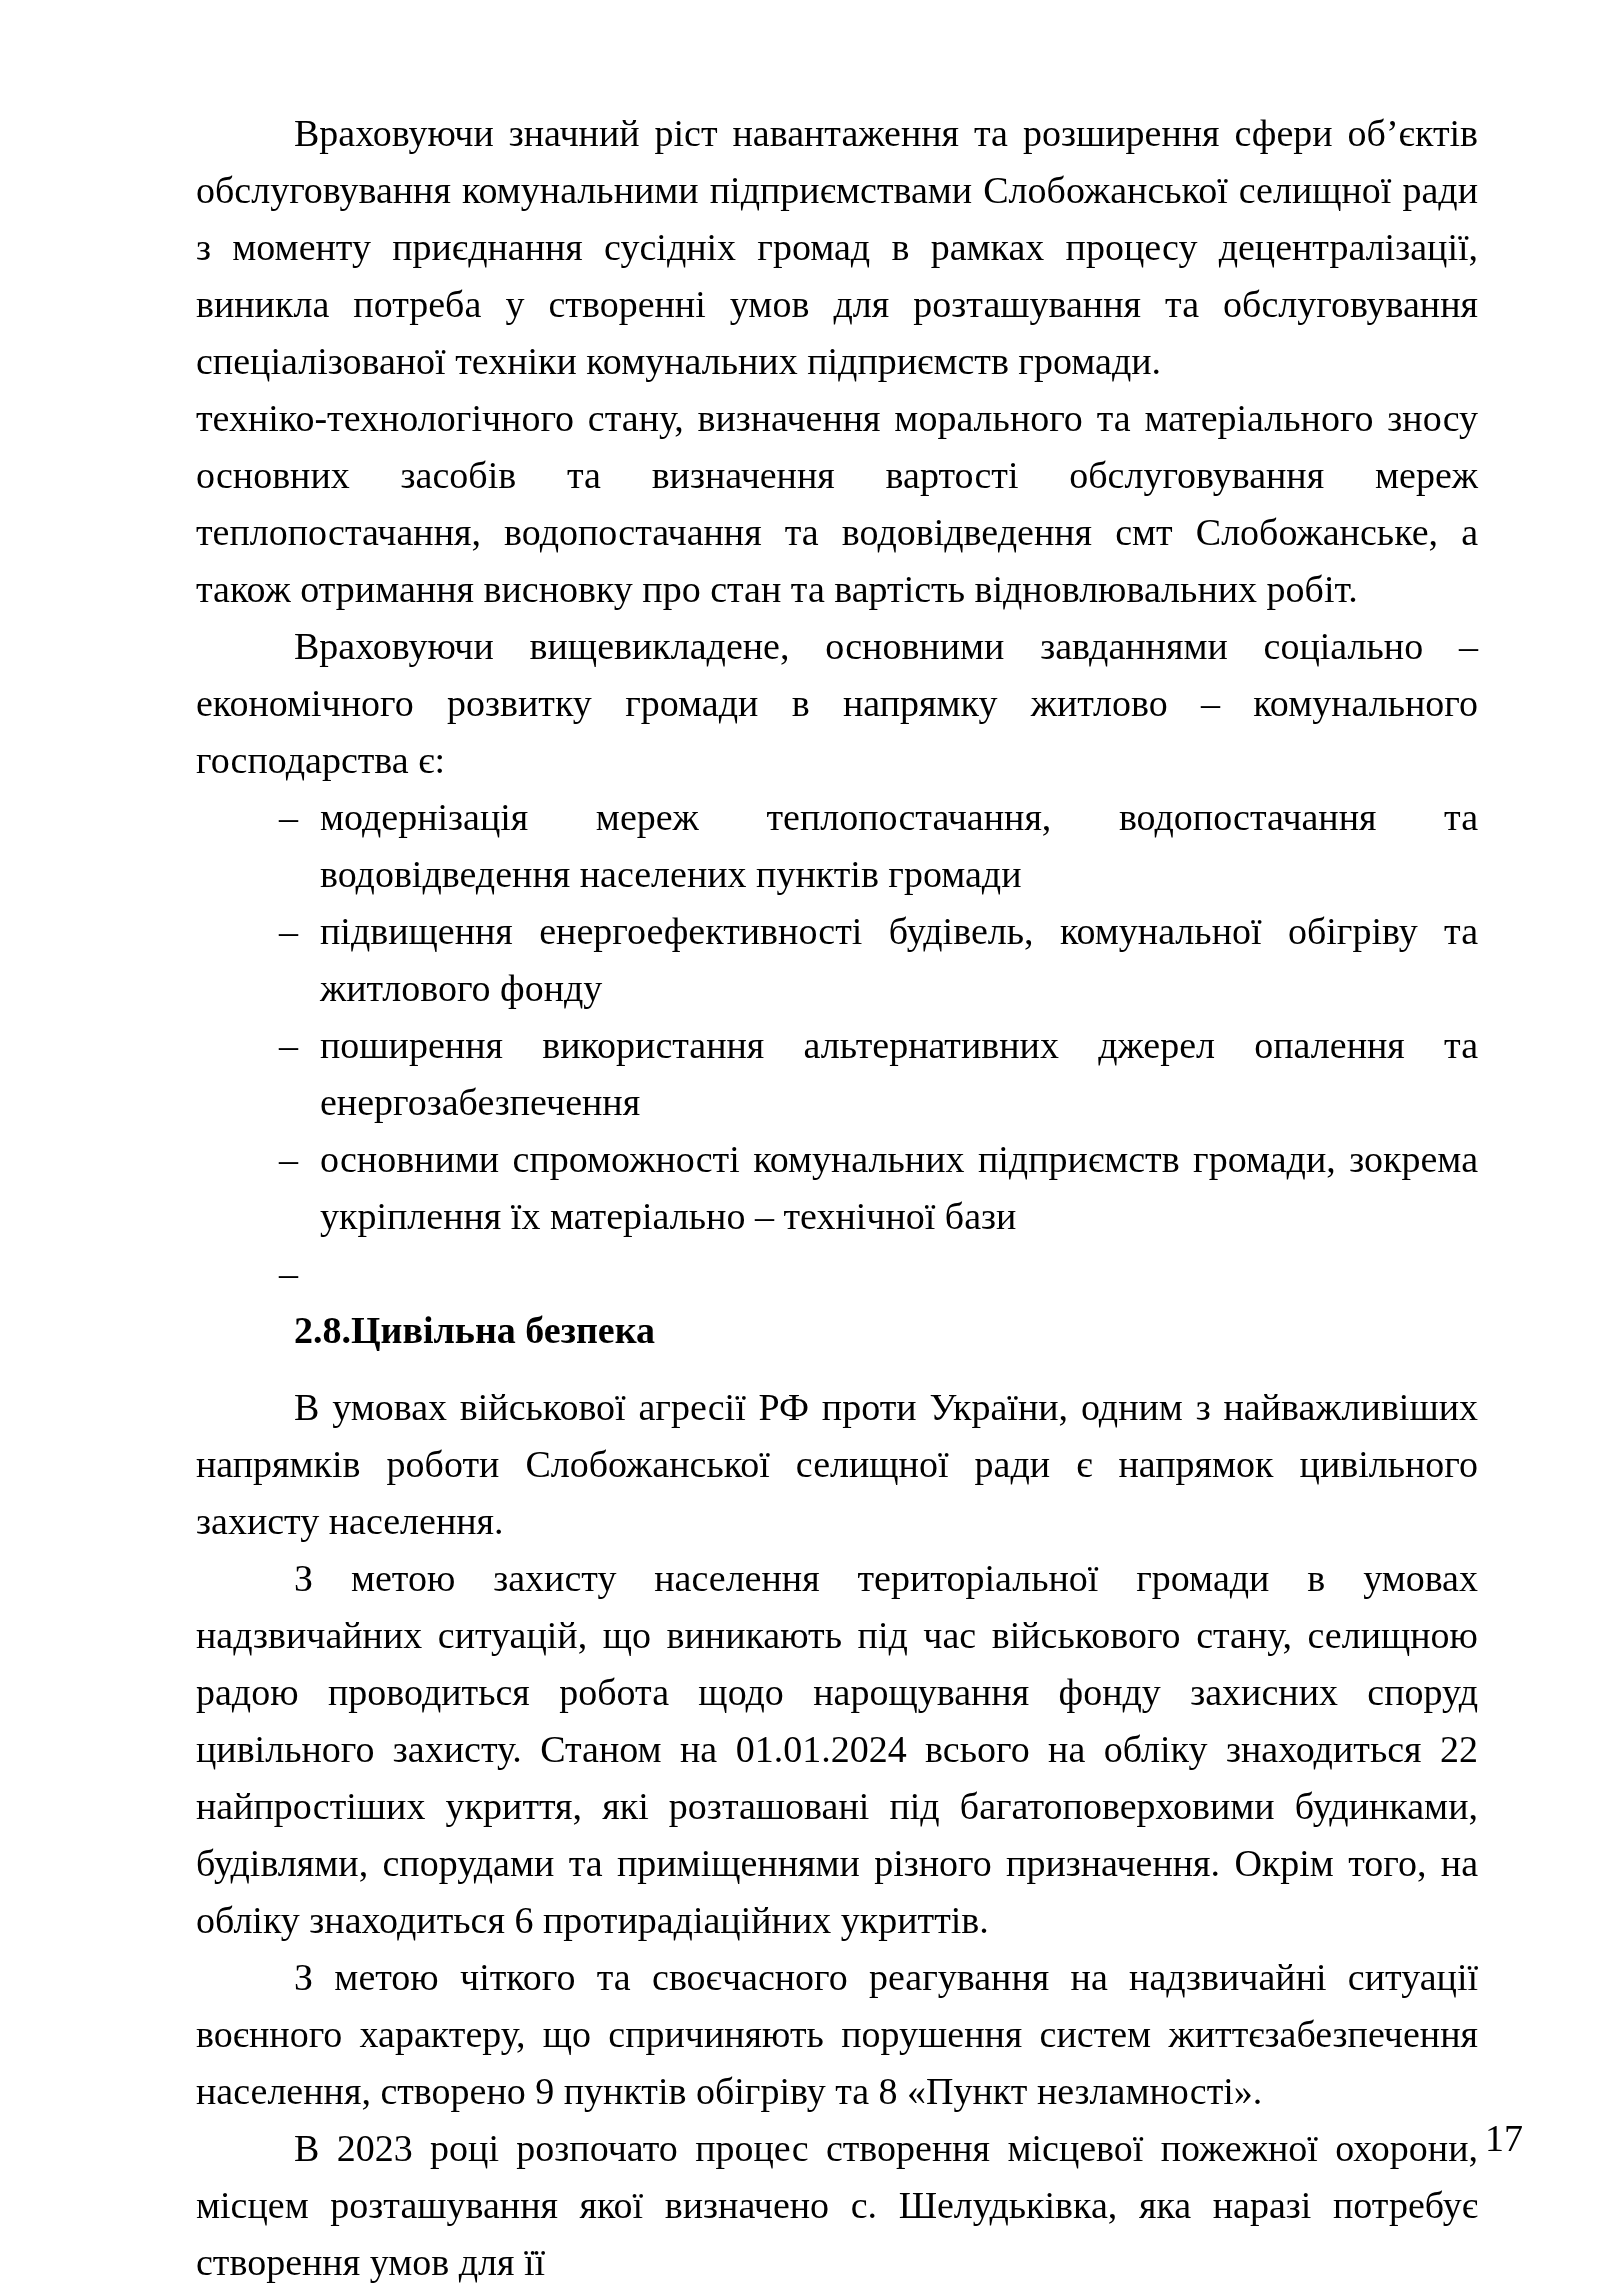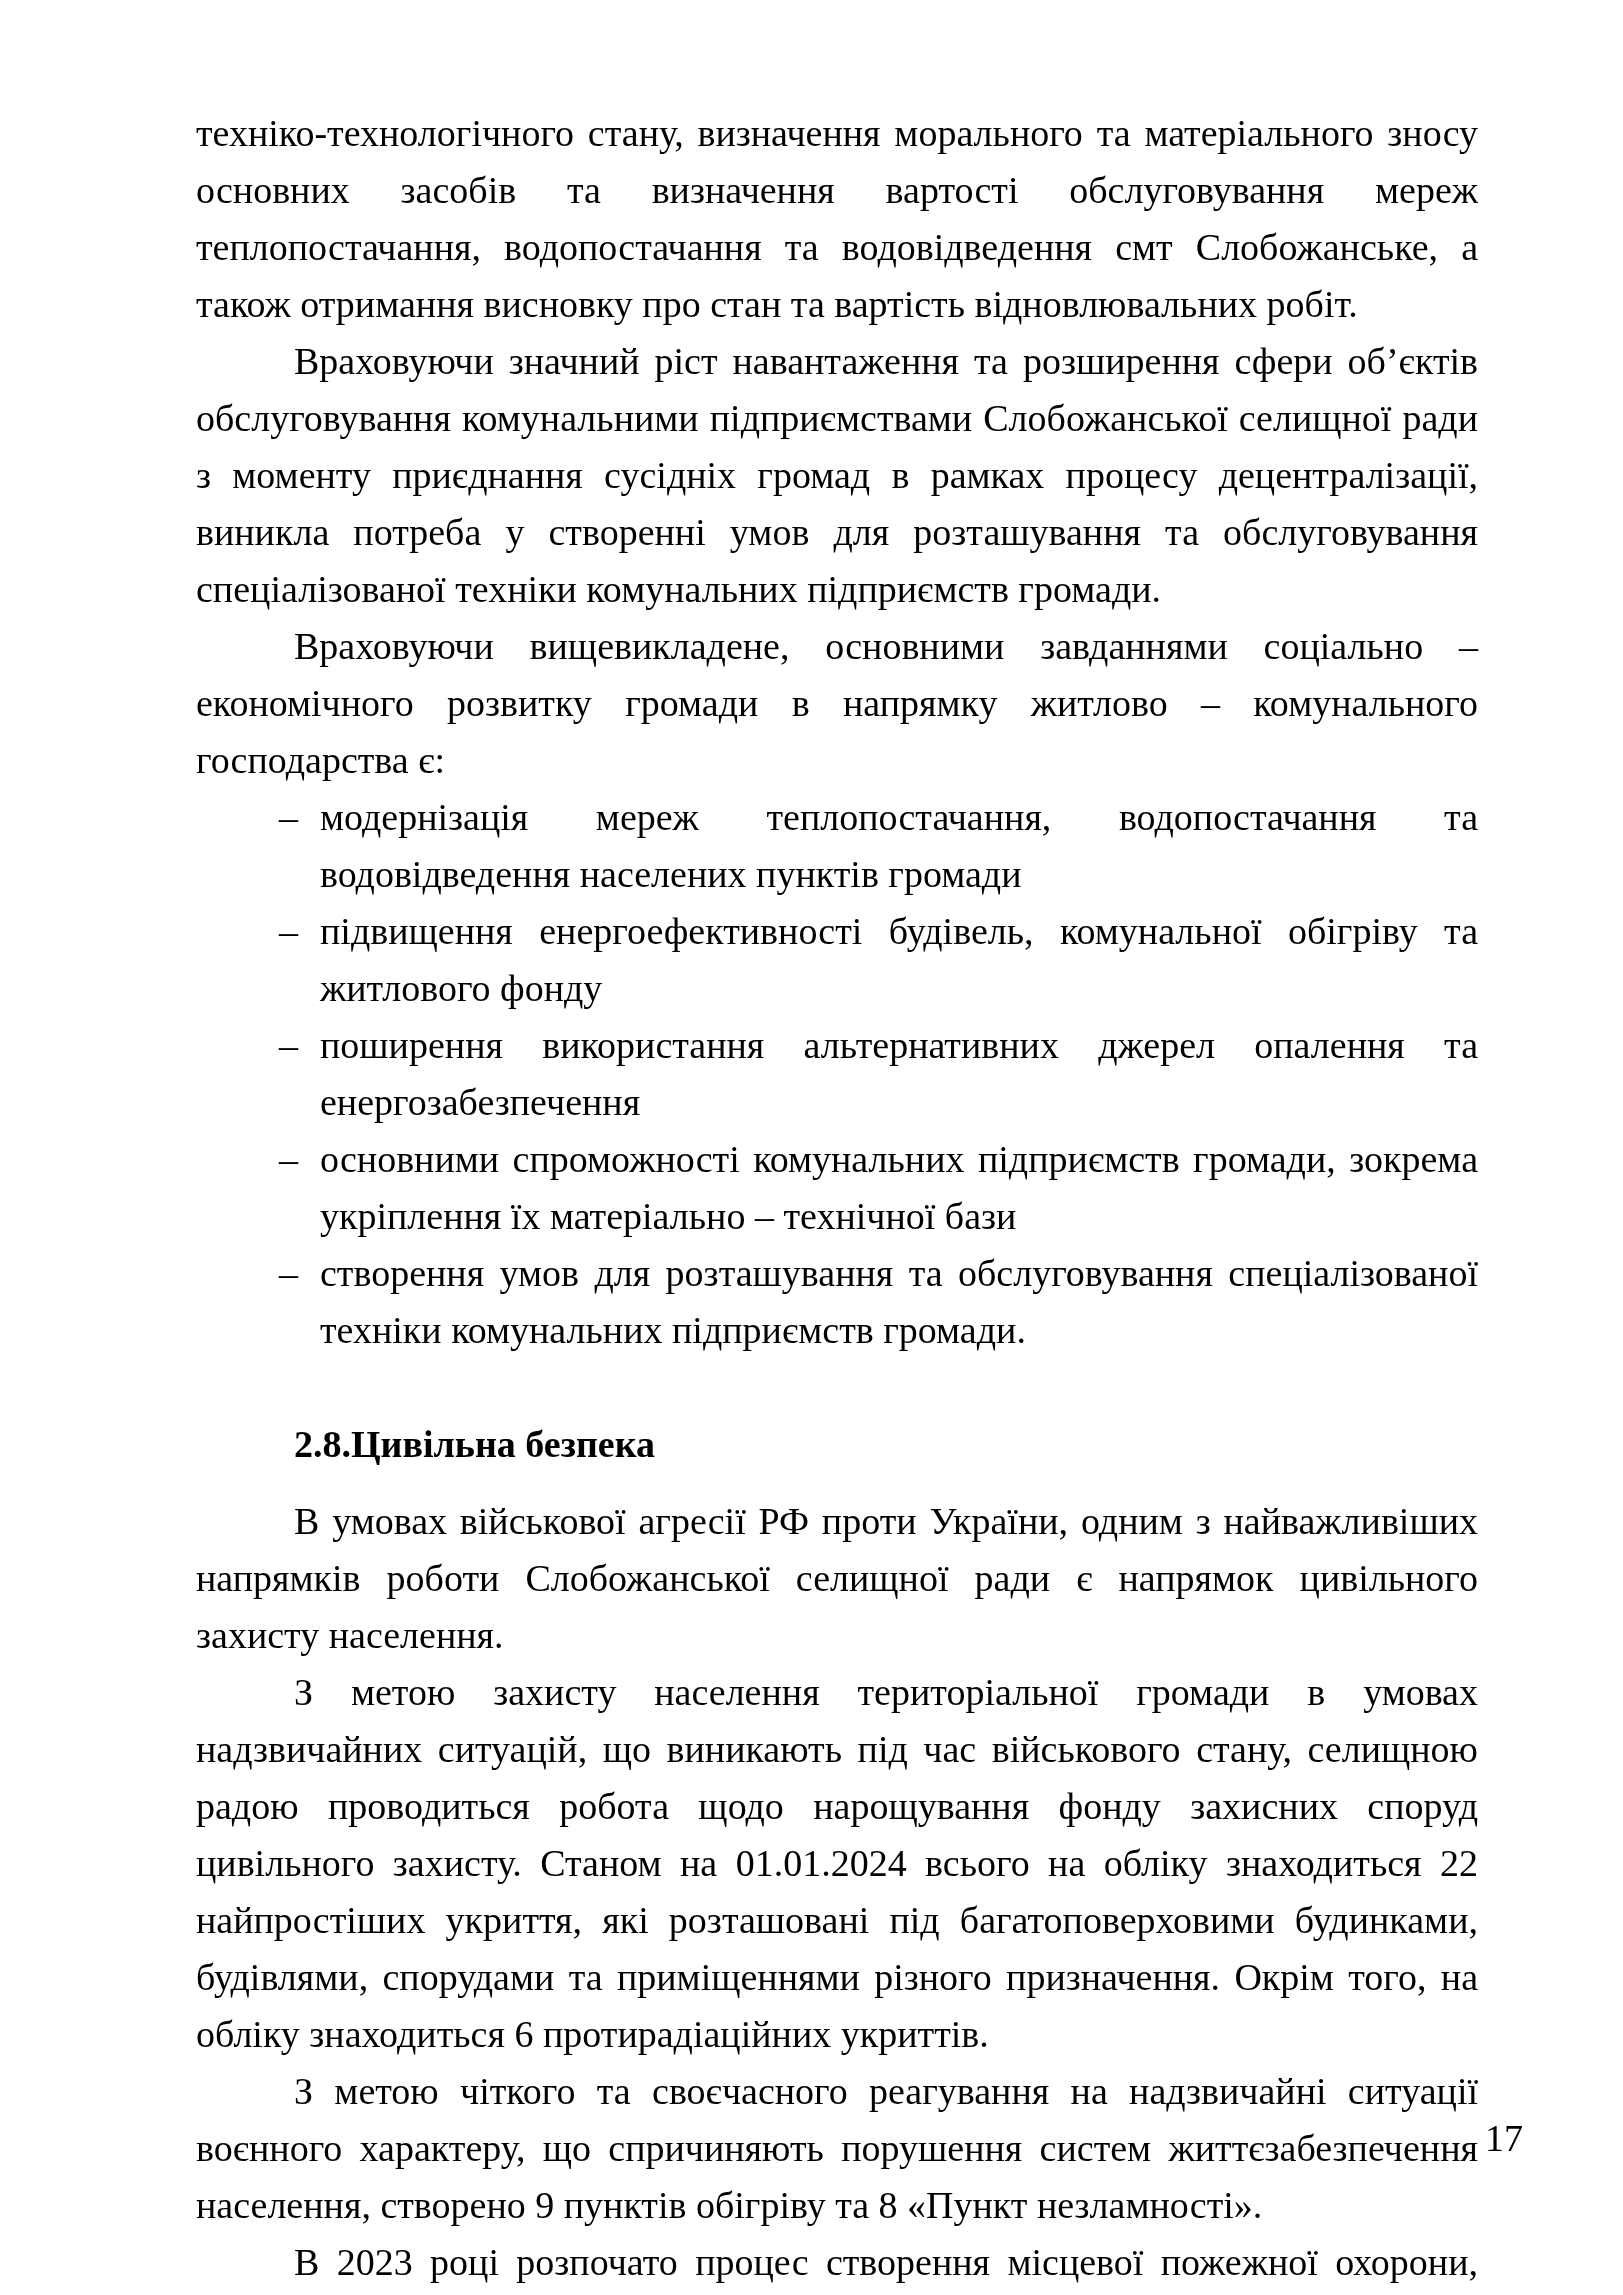--- a/index.html
+++ b/index.html
@@ -44,23 +44,23 @@
     right:100px;
     top:2119px;
     line-height:38px;
   }
 </style>
 </head>
 <body>
 
 <div class="page">
 
+  <p class="para indent">Враховуючи значний ріст навантаження та розширення сфери об’єктів обслуговування комунальними підприємствами Слобожанської селищної ради з моменту приєднання сусідніх громад в рамках процесу децентралізації, виникла потреба у створенні умов для розташування та обслуговування спеціалізованої техніки комунальних підприємств громади.</p>
+
   <p class="para">техніко-технологічного стану, визначення морального та матеріального зносу основних засобів та визначення вартості обслуговування мереж теплопостачання, водопостачання та водовідведення смт Слобожанське, а також отримання висновку про стан та вартість відновлювальних робіт.</p>
-
-  <p class="para indent">Враховуючи значний ріст навантаження та розширення сфери об’єктів обслуговування комунальними підприємствами Слобожанської селищної ради з моменту приєднання сусідніх громад в рамках процесу децентралізації, виникла потреба у створенні умов для розташування та обслуговування спеціалізованої техніки комунальних підприємств громади.</p>
 
   <p class="para indent">Враховуючи вищевикладене, основними завданнями соціально – економічного розвитку громади в напрямку житлово – комунального господарства є:</p>
 
   <div class="list">
     <div class="list-item">
       <span class="marker">–</span>
       <span>модернізація мереж теплопостачання, водопостачання та водовідведення населених пунктів громади</span>
     </div>
     <div class="list-item">
       <span class="marker">–</span>
@@ -69,21 +69,20 @@
     <div class="list-item">
       <span class="marker">–</span>
       <span>поширення використання альтернативних джерел опалення та енергозабезпечення</span>
     </div>
     <div class="list-item">
       <span class="marker">–</span>
       <span>основними спроможності комунальних підприємств громади, зокрема укріплення їх матеріально – технічної бази</span>
     </div>
     <div class="list-item">
       <span class="marker">–</span>
-      <span>створення умов для розташування та обслуговування спеціалізованої техніки комунальних підприємств громади.</span>
     </div>
   </div>
 
   <p class="heading">2.8.Цивільна безпека</p>
 
   <p class="para indent">В умовах військової агресії РФ проти України, одним з найважливіших напрямків роботи Слобожанської селищної ради є напрямок цивільного захисту населення.</p>
 
   <p class="para indent">З метою захисту населення територіальної громади в умовах надзвичайних ситуацій, що виникають під час військового стану, селищною радою проводиться робота щодо нарощування фонду захисних споруд цивільного захисту. Станом на 01.01.2024 всього на обліку знаходиться 22 найпростіших укриття, які розташовані під багатоповерховими будинками, будівлями, спорудами та приміщеннями різного призначення. Окрім того, на обліку знаходиться 6 протирадіаційних укриттів.</p>
 
   <p class="para indent">З метою чіткого та своєчасного реагування на надзвичайні ситуації воєнного характеру, що спричиняють порушення систем життєзабезпечення населення, створено 9 пунктів обігріву та 8 «Пункт незламності».</p>

